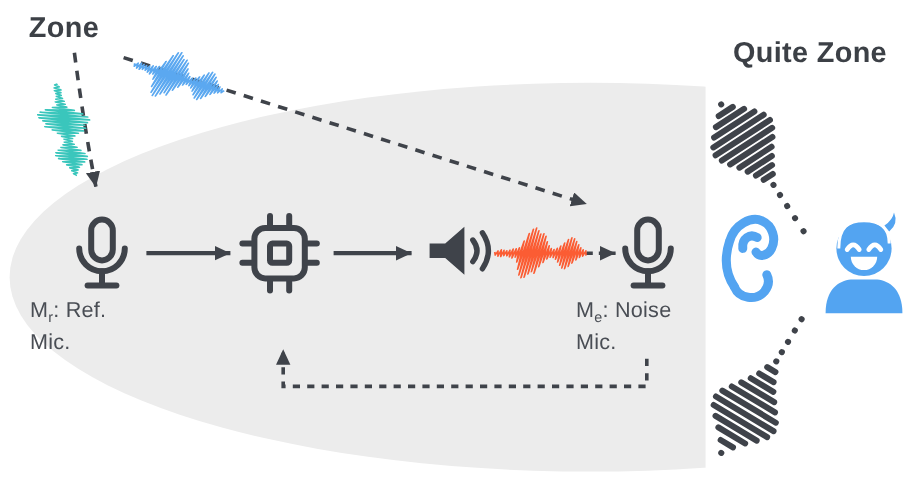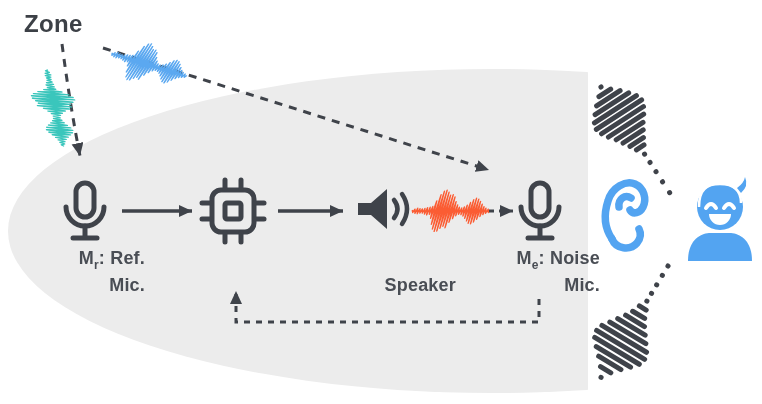--- a/index.html
+++ b/index.html
@@ -6,22 +6,22 @@
     --ink:#3f434a; --text:#494d54; --zone-fill:#ececec;
     --teal:#3ac6bc; --blue:#5ba8f0; --orange:#fb5c33; --person-blue:#53a4f1;
   }
   html,body{margin:0;padding:0;background:#ffffff;}
   .canvas{
     position:relative; width:762px; height:404px; overflow:hidden;
     background:#ffffff; font-family:"Liberation Sans", sans-serif;
   }
   .canvas svg{position:absolute; left:0; top:0;}
   .label{
-    position:absolute; color:var(--text); font-size:18px; font-weight:700;
-    text-align:right; line-height:27px; letter-spacing:.2px; white-space:nowrap;
+    position:absolute; color:var(--text); font-size:18px; font-weight:400;
+    text-align:left; line-height:27px; letter-spacing:.2px; white-space:nowrap;
   }
   .label sub{font-size:12px; line-height:0;}
   .title{
     position:absolute; color:#3c4046; font-size:24px; font-weight:700;
     letter-spacing:.3px; white-space:nowrap;
   }
 </style>
 </head>
 <body>
 
@@ -141,30 +141,30 @@
       <circle cx="33" cy="30" r="23" fill="var(--person-blue)"></circle>
       <path d="M12,30 C12,12 20,7 33,7 C46,7 54,12 54,26" fill="none" stroke="#ffffff" stroke-width="2.5"></path>
       <path d="M50,11 Q57,6 58,0 Q62,9 54,16 Z" fill="var(--person-blue)"></path>
       <path d="M19,31 Q24,23 29,31" fill="none" stroke="#ffffff" stroke-width="4" stroke-linecap="round"></path>
       <path d="M37,31 Q42,23 47,31" fill="none" stroke="#ffffff" stroke-width="4" stroke-linecap="round"></path>
       <path d="M22,37 A11,11 0 0 0 44,37 Z" fill="#ffffff"></path>
     </g>
   </svg>
 
   <div class="title" style="left:24px; top:10px;">Zone</div>
+  <div class="title" style="left:595px; top:31px; width:160px; text-align:center;">Quite Zone</div>
 
   <div class="label" style="left:25px; top:245px; width:120px;">
     <span>M</span><sub>r</sub><span>: Ref.</span><br>
     <span>Mic.</span>
   </div>
 
 
   <div class="label" style="left:316px; top:245px; width:140px;">
     <br>
-    <span>Speaker</span>
   </div>
 
   <div class="label" style="left:480px; top:245px; width:120px;">
     <span>M</span><sub>e</sub><span>: Noise</span><br>
     <span>Mic.</span>
   </div>
 
 </div>
 
 </body></html>

